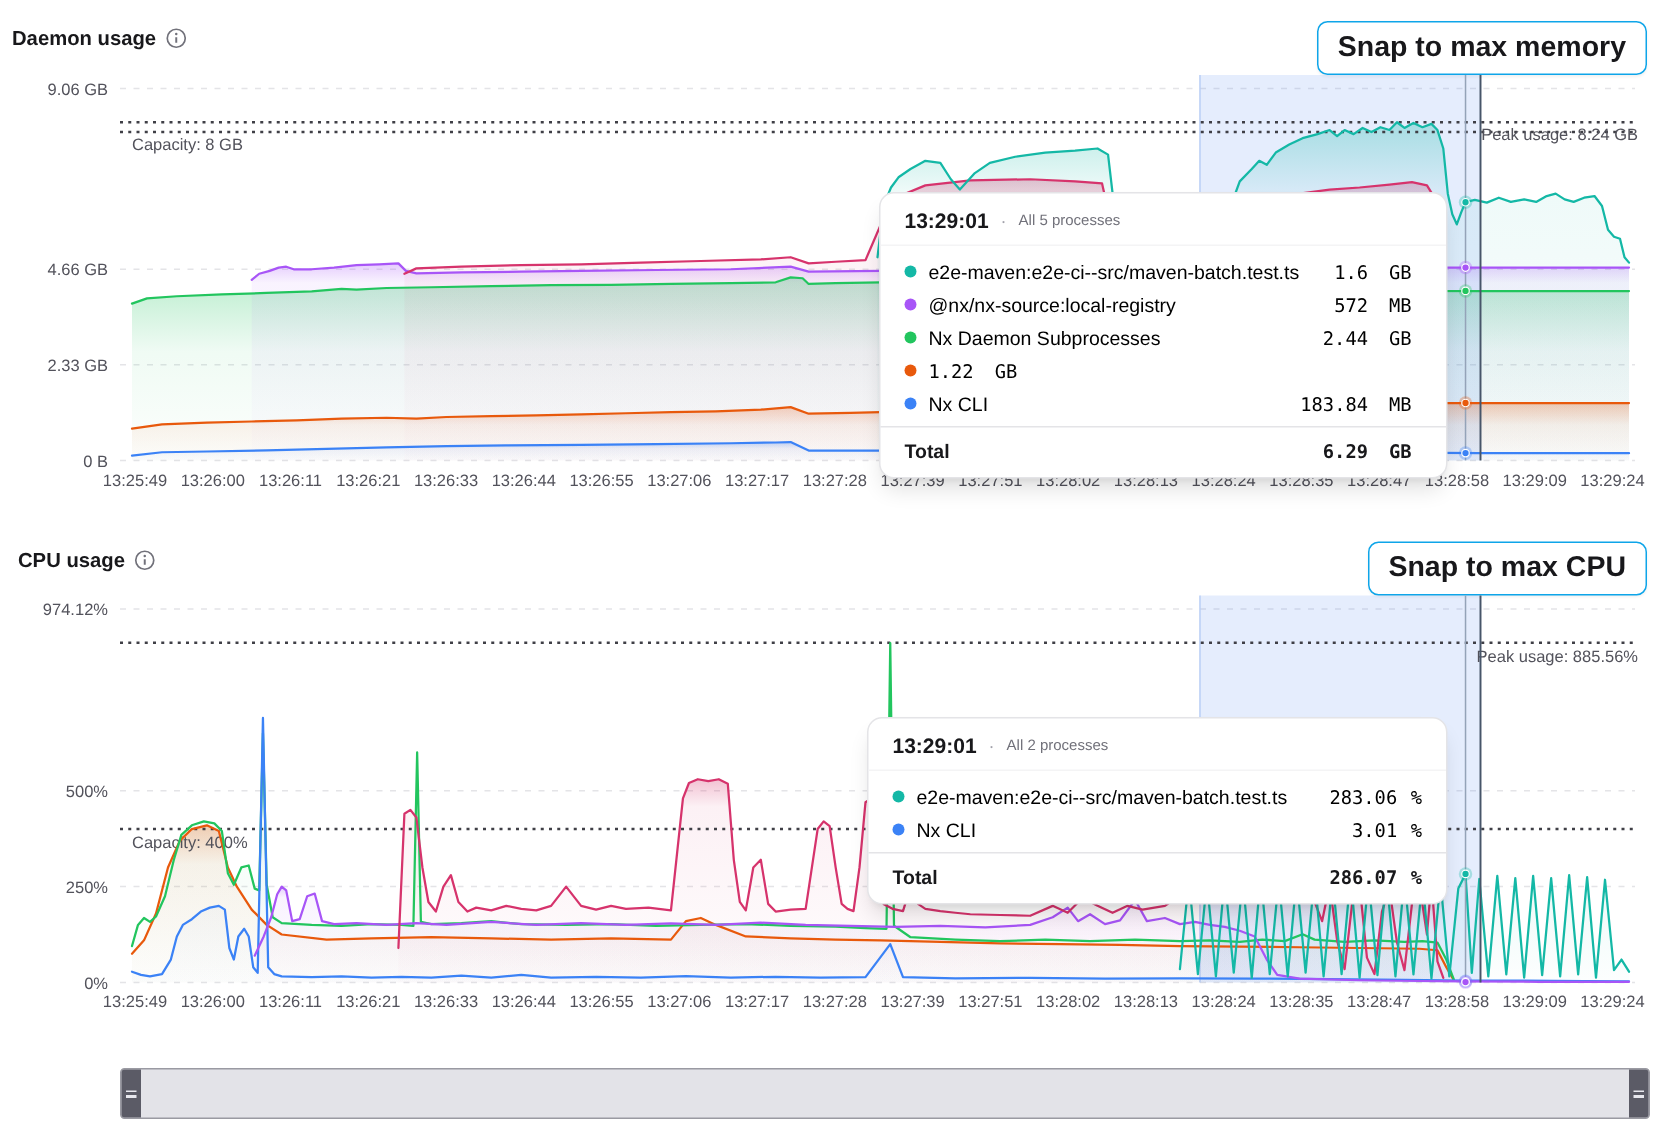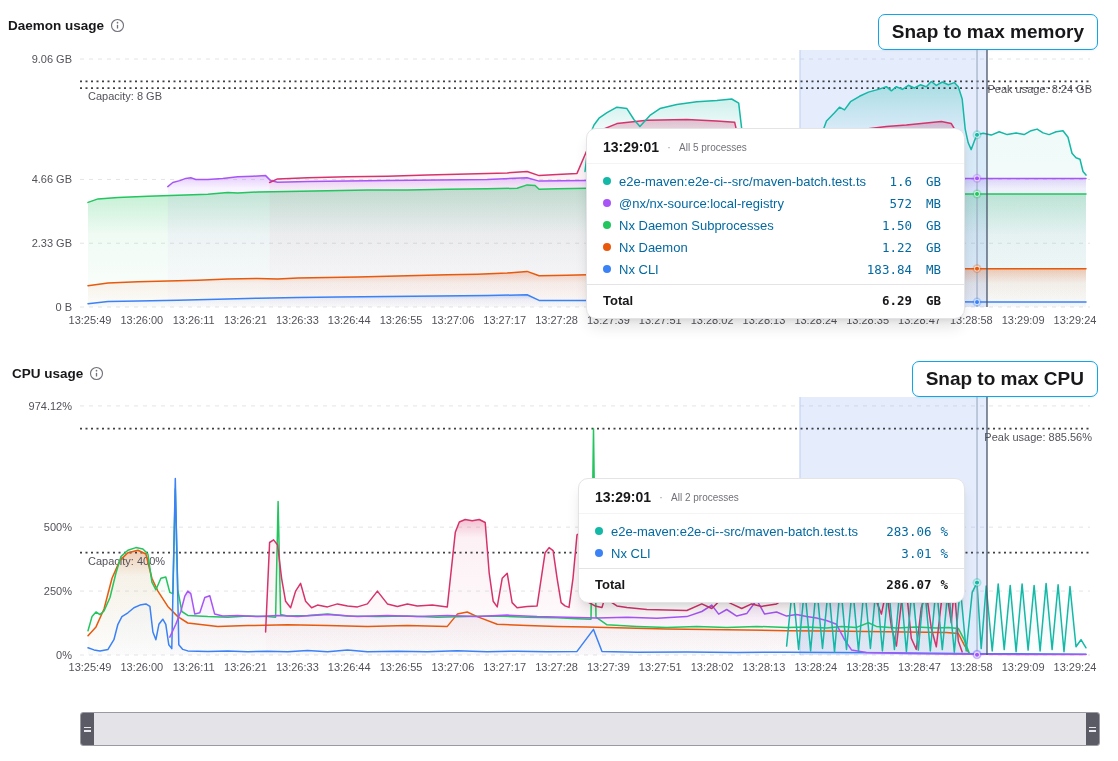--- a/index.html
+++ b/index.html
@@ -12,21 +12,21 @@
             padding:6px 13px;font-size:19px;font-weight:700;color:#18181b;cursor:pointer;
             box-shadow:0 1px 2px rgba(0,0,0,0.06);font-family:"Liberation Sans",sans-serif;}
   svg text{font-family:"Liberation Sans",sans-serif;}
   .tooltip{position:absolute;background:#fff;border:1px solid #e4e4e7;border-radius:10px;
            box-shadow:0 10px 15px -3px rgba(0,0,0,.12),0 4px 6px -4px rgba(0,0,0,.1);z-index:5;}
   .tt-head{display:flex;align-items:center;gap:8px;padding:10px 16px 8px;border-bottom:1px solid #f4f4f5;}
   .tt-time{font-size:14px;font-weight:700;color:#18181b;}
   .tt-sep{color:#a1a1aa;font-size:12px;}
   .tt-sub{color:#71717a;font-size:10px;}
   .tt-rows{padding:6px 0 4px;}
-  .tt-row{display:flex;align-items:center;gap:8px;padding:3.5px 16px;font-size:13px;color:#0369a1;}
+  .tt-row{display:flex;align-items:center;gap:8px;padding:3.5px 16px;font-size:13px;color:#000000;}
   .tt-dot{width:8px;height:8px;border-radius:50%;flex:0 0 8px;}
   .tt-name{flex:1;white-space:nowrap;}
   .tt-num{font-family:"DejaVu Sans Mono",monospace;font-size:12.5px;text-align:right;}
   .tt-unit{font-family:"DejaVu Sans Mono",monospace;font-size:12.5px;margin-left:6px;min-width:22px;}
   .tt-unit.pct{min-width:0;margin-left:1px;}
   .tt-total{display:flex;align-items:flex-start;gap:8px;padding:8px 16px 10px;border-top:1px solid #e4e4e7;
             font-size:13px;font-weight:700;color:#18181b;}
   .tt-total .tt-name{flex:1;}
   .tt-total .tt-num,.tt-total .tt-unit{font-weight:700;}
   .brush{position:absolute;left:80px;top:712px;width:1020px;height:34px;display:flex;
@@ -261,26 +261,25 @@
       </div>
       <div class="tt-row">
         <span class="tt-dot" style="background: rgb(168, 85, 247);"></span>
         <span class="tt-name">@nx/nx-source:local-registry</span>
         <span class="tt-num">572</span>
         <span class="tt-unit">MB</span>
       </div>
       <div class="tt-row">
         <span class="tt-dot" style="background: rgb(34, 197, 94);"></span>
         <span class="tt-name">Nx Daemon Subprocesses</span>
-        <span class="tt-num">1.50</span>
+        <span class="tt-num">2.44</span>
         <span class="tt-unit">GB</span>
       </div>
       <div class="tt-row">
         <span class="tt-dot" style="background: rgb(232, 89, 12);"></span>
-        <span class="tt-name">Nx Daemon</span>
         <span class="tt-num">1.22</span>
         <span class="tt-unit">GB</span>
       </div>
       <div class="tt-row">
         <span class="tt-dot" style="background: rgb(59, 130, 246);"></span>
         <span class="tt-name">Nx CLI</span>
         <span class="tt-num">183.84</span>
         <span class="tt-unit">MB</span>
       </div>
     </div>

